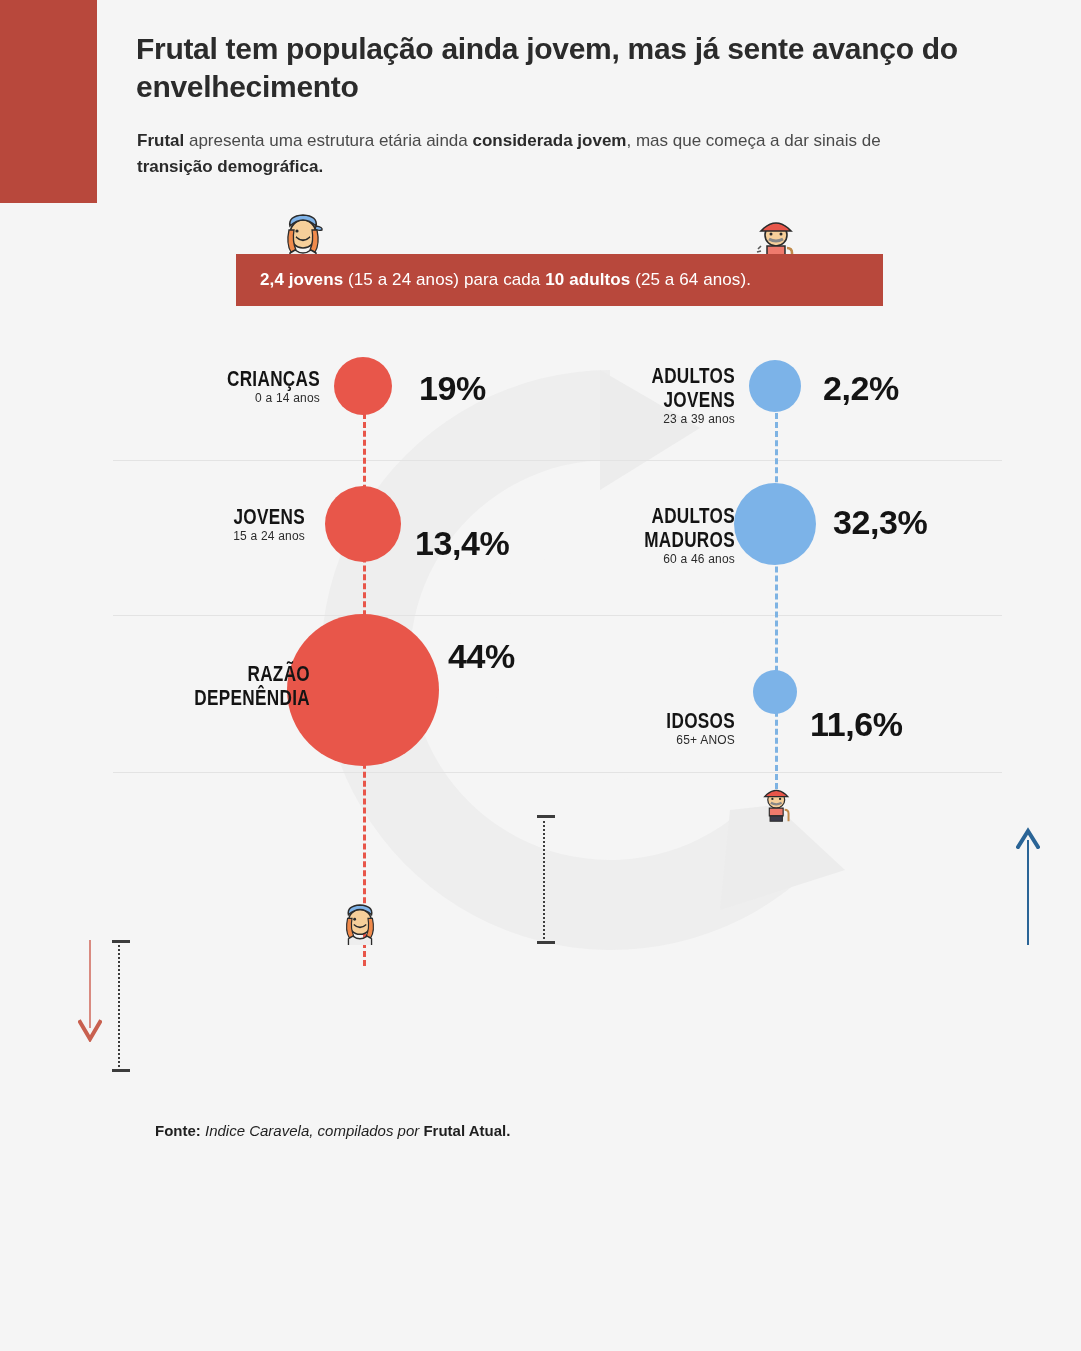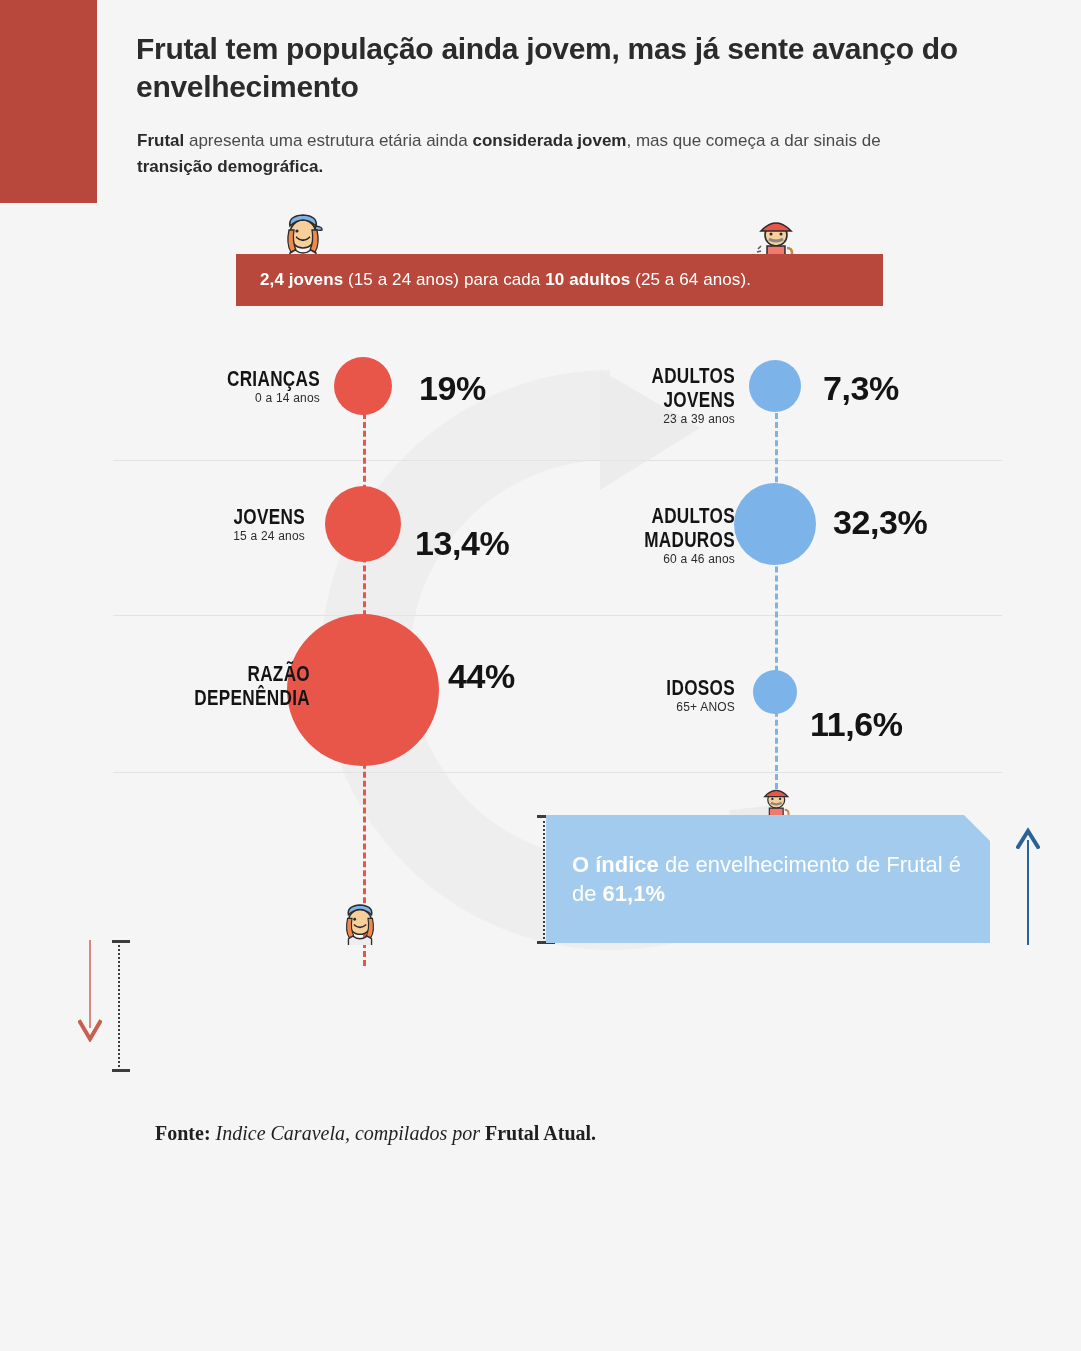--- a/index.html
+++ b/index.html
@@ -117,21 +117,21 @@
   }
   .measure::before { top: -1px; }
   .measure::after { bottom: -1px; }
 
   
   .arrow-line { position: absolute; width: 2px; }
 
   
   .source {
     position: absolute; left: 155px; top: 1122px;
-    font-size: 20px; color: #1f1f1f; white-space: nowrap; font-family: Liberation Serif, serif;
+    font-size: 15px; color: #1f1f1f; white-space: nowrap;
   }
   .source .lbl { font-weight: bold; }
   .source .body { font-style: italic; }
   .source .brand { font-weight: bold; font-style: normal; }
 
   
   .footer { position: absolute; left: 0; top: 1245px; width: 1081px; height: 106px; }
 </style>
 </head>
 <body>
@@ -197,60 +197,57 @@
   <div class="cat-label" style="left:90px;top:524px;width:215px;">
     <div class="cat-name">JOVENS</div>
     <div class="cat-range">15 a 24 anos</div>
   </div>
   <div class="pct" style="left:415px;top:543px;">13,4%</div>
 
   <div class="bubble red" style="left:363px;top:690px;width:152px;height:152px;"></div>
   <div class="cat-label" style="left:60px;top:686px;width:250px;">
     <div class="cat-name" style="font-size:22px;">RAZÃO<br>DEPENÊNDIA</div>
   </div>
-  <div class="pct" style="left:448px;top:676px;">44%</div>
+  <div class="pct" style="left:448px;top:656px;">44%</div>
 
   <div class="dash-line blue" style="left:775px;top:386px;height:430px;"></div>
 
   <div class="bubble blue" style="left:775px;top:386px;width:52px;height:52px;"></div>
   <div class="cat-label rightcol" style="left:520px;top:395px;width:215px;">
     <div class="cat-name">ADULTOS<br>JOVENS</div>
     <div class="cat-range">23 a 39 anos</div>
   </div>
-  <div class="pct" style="left:823px;top:388px;">7,3%</div>
+  <div class="pct" style="left:823px;top:388px;">2,2%</div>
 
   <div class="bubble blue" style="left:775px;top:524px;width:82px;height:82px;"></div>
   <div class="cat-label rightcol" style="left:520px;top:535px;width:215px;">
     <div class="cat-name">ADULTOS<br>MADUROS</div>
     <div class="cat-range">60 a 46 anos</div>
   </div>
   <div class="pct" style="left:833px;top:522px;">32,3%</div>
 
   <div class="bubble blue" style="left:775px;top:692px;width:44px;height:44px;"></div>
-  <div class="cat-label rightcol" style="left:520px;top:695px;width:215px;">
+  <div class="cat-label rightcol" style="left:520px;top:728px;width:215px;">
     <div class="cat-name">IDOSOS</div>
     <div class="cat-range">65+ ANOS</div>
   </div>
   <div class="pct" style="left:810px;top:724px;">11,6%</div>
 
   <svg style="position:absolute;left:757px;top:782px;" width="40" height="40" viewBox="0 0 44 52">
     <ellipse cx="21" cy="23" rx="11" ry="11" fill="#f6cf9a" stroke="#2b2b2b" stroke-width="1.6"></ellipse>
     <path d="M9 16 q12 -10 24 0 l3 3 h-30 Z" fill="#e8564a" stroke="#2b2b2b" stroke-width="1.6"></path>
     <path d="M14 27 q7 4 14 0" stroke="#888" stroke-width="3" fill="none"></path>
     <circle cx="16" cy="22" r="1.5" fill="#2b2b2b"></circle>
     <circle cx="26" cy="22" r="1.5" fill="#2b2b2b"></circle>
     <path d="M12 34 h18 v10 h-18 Z" fill="#ef7a6d" stroke="#2b2b2b" stroke-width="1.5"></path>
     <path d="M13 44 h16 v7 h-16 Z" fill="#3a3a4a" stroke="#2b2b2b" stroke-width="1.4"></path>
     <path d="M32 36 q5 0 5 5 v10" stroke="#c08a4b" stroke-width="2.6" fill="none"></path>
   </svg>
 
   <div class="measure" style="left:543px;top:816px;height:127px;"></div>
-  <div class="callout blue">
-    <span><b>O índice</b><span> de envelhecimento de Frutal é de </span><b>61,1%</b></span>
-  </div>
 
   <div class="arrow-line" style="left:1027px;top:840px;height:105px;background:#2a6496;"></div>
   <svg style="position:absolute;left:1016px;top:827px;" width="24" height="22" viewBox="0 0 24 22">
     <path d="M2 20 L12 4 L22 20" stroke="#2a6496" stroke-width="4" fill="none" stroke-linecap="square"></path>
   </svg>
 
   <svg style="position:absolute;left:340px;top:897px;" width="40" height="48" viewBox="0 0 44 54">
     <ellipse cx="22" cy="28" rx="13" ry="14" fill="#f6cf9a" stroke="#2b2b2b" stroke-width="1.6"></ellipse>
     <path d="M9 20 q13 -12 26 0 q2 -10 -13 -11 q-15 1 -13 11 Z" fill="#7fb3e8" stroke="#2b2b2b" stroke-width="1.6"></path>
     <path d="M8 24 q-3 14 2 22 l5 -2 q-4 -9 -2 -20 Z" fill="#f08a4b" stroke="#2b2b2b" stroke-width="1.3"></path>

